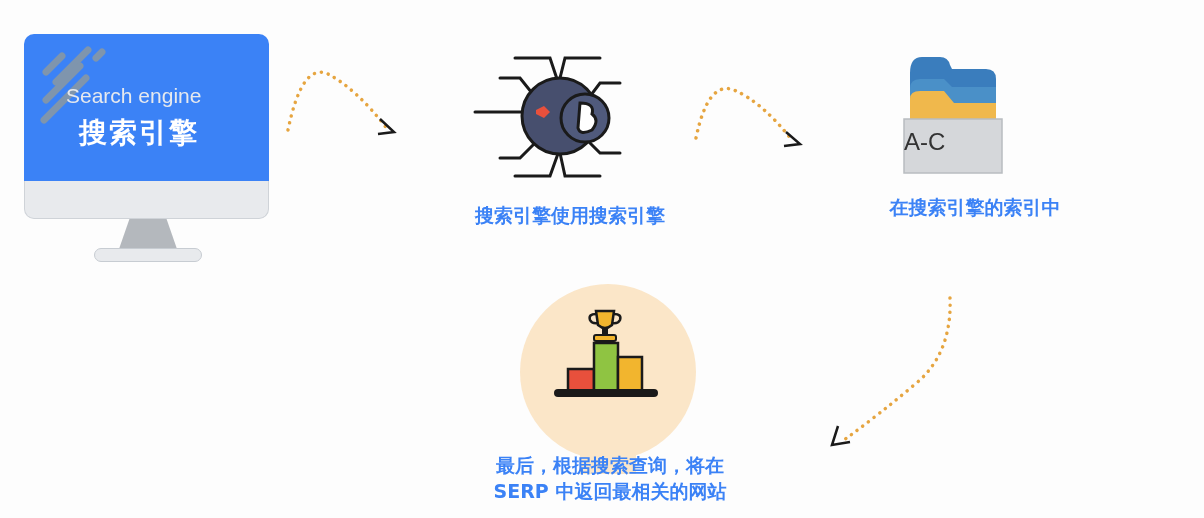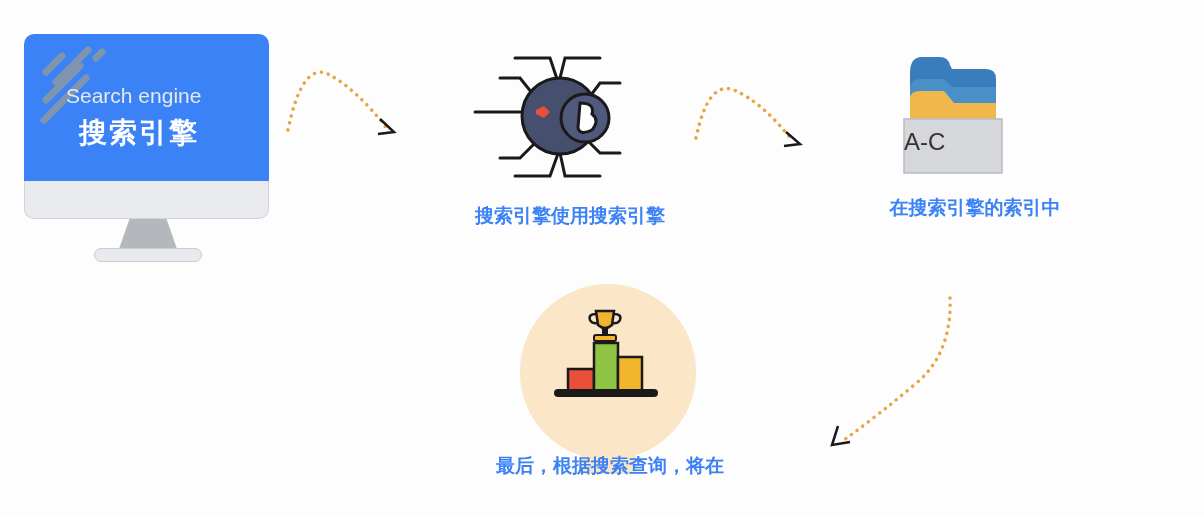--- a/index.html
+++ b/index.html
@@ -100,13 +100,14 @@
   <path d="M66 9 Q74 9 72 15 Q70 19 64 18" fill="none" stroke="#1a1a1a" stroke-width="2.5"></path>
   <rect x="54" y="24" width="6" height="6" fill="#1a1a1a"></rect>
   <rect x="46" y="30" width="22" height="6" rx="2" fill="#f2b52e" stroke="#1a1a1a" stroke-width="2"></rect>
   <rect x="20" y="64" width="26" height="22" fill="#e8503c" stroke="#1a1a1a" stroke-width="2.5"></rect>
   <rect x="46" y="38" width="24" height="48" fill="#8fc442" stroke="#1a1a1a" stroke-width="2.5"></rect>
   <rect x="70" y="52" width="24" height="34" fill="#f2b52e" stroke="#1a1a1a" stroke-width="2.5"></rect>
   <rect x="6" y="84" width="104" height="8" rx="4" fill="#1a1a1a"></rect>
 </svg>
 <div class="caption" style="left:450px;top:452px;width:320px;text-align:center;">
   <div>最后，根据搜索查询，将在</div>
+  <div>SERP 中返回最相关的网站</div>
 </div>
 
 </body></html>

